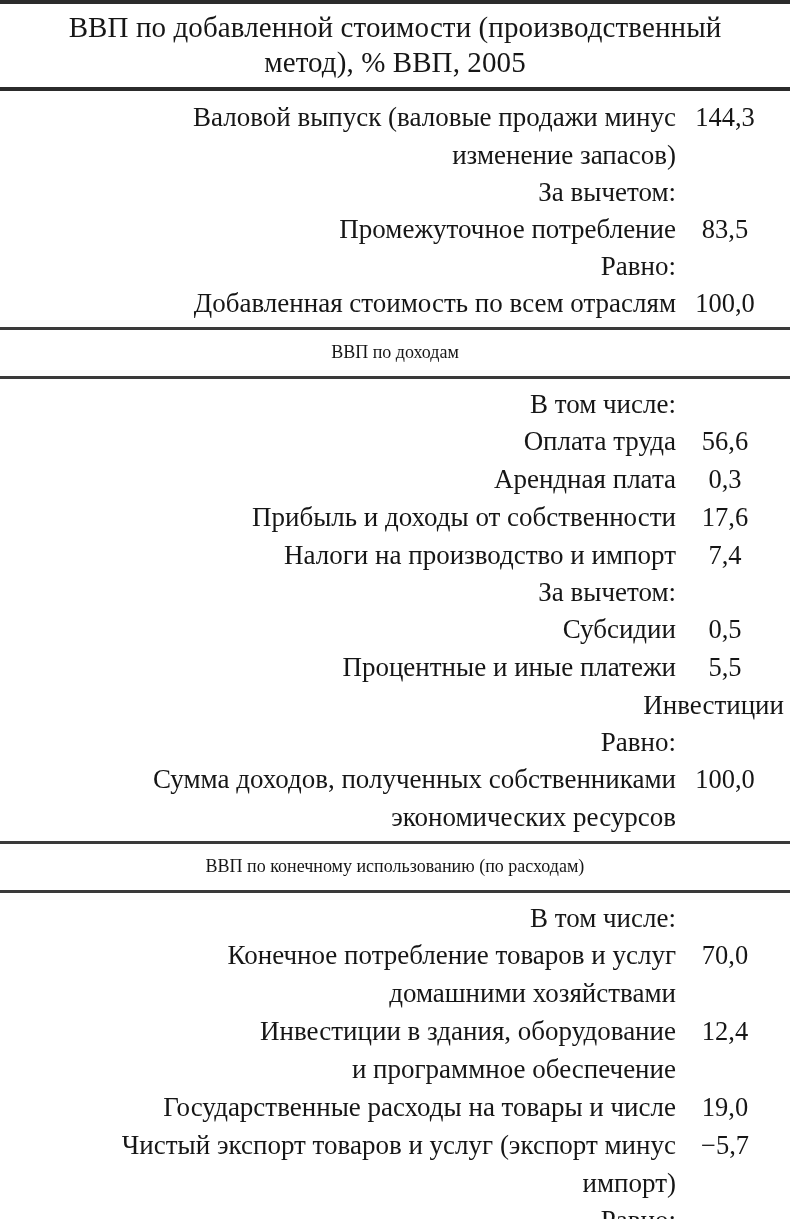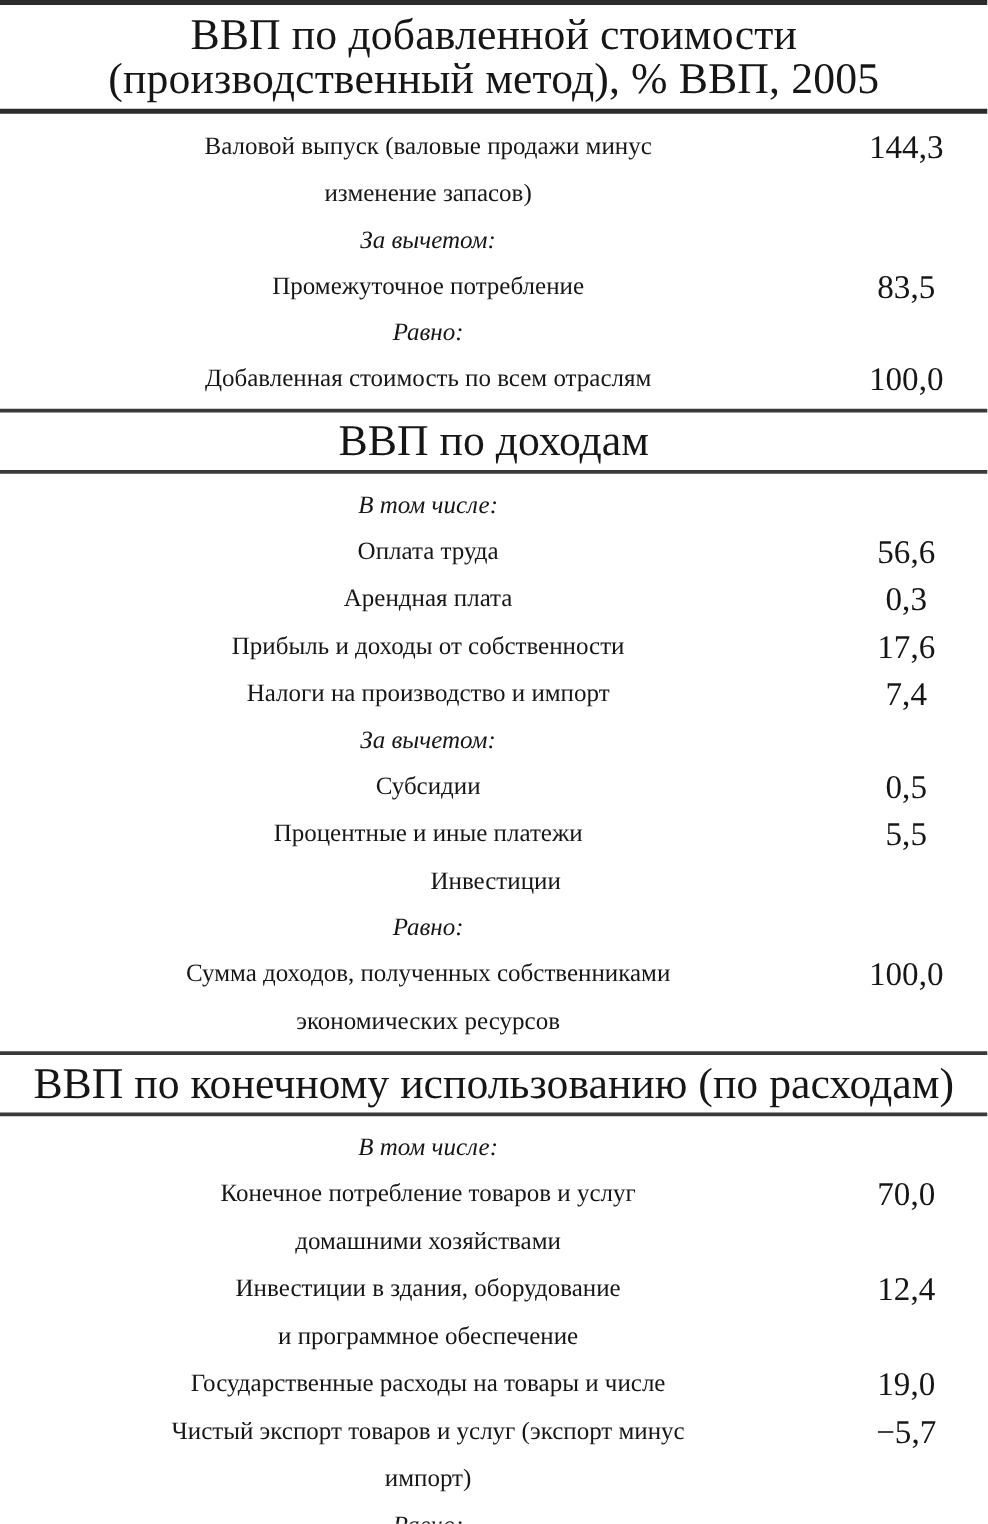--- a/index.html
+++ b/index.html
@@ -26,61 +26,60 @@
     width: 100%;
   }
   .rule-medium {
     height: 3px;
     background: #3a3a3a;
     width: 100%;
   }
   
   .title-block {
     text-align: center;
-    font-size: 35px;
+    font-size: 29px;
     line-height: 35px;
     padding: 6px 26px 7px 26px;
     letter-spacing: 0.1px;
   }
   
   .section-header {
     text-align: center;
-    font-size: 35px;
+    font-size: 18px;
     line-height: 33px;
     padding: 6px 20px 7px 20px;
   }
   
   .rows {
     padding: 4px 0 5px 0;
   }
   .row {
     display: flex;
     align-items: flex-start;
     padding: 0;
   }
   .row .label {
     flex: 1 1 auto;
-    font-size: 20px;
+    font-size: 27px;
     line-height: 38px;
     padding-left: 9px;
     padding-right: 6px;
-    text-align: center;
+    text-align: right;
     white-space: pre-line;
   }
   .row .value {
     flex: 0 0 108px;
     width: 108px;
     font-size: 26.5px;
     line-height: 38px;
     text-align: center;
     padding-right: 22px;
     box-sizing: border-box;
   }
   .row.connector .label {
-    font-style: italic;
     line-height: 36px;
   }
   .row.connector .value {
     line-height: 36px;
   }
   .spacer-top { height: 3px; }
 </style>
 </head>
 <body>
 

